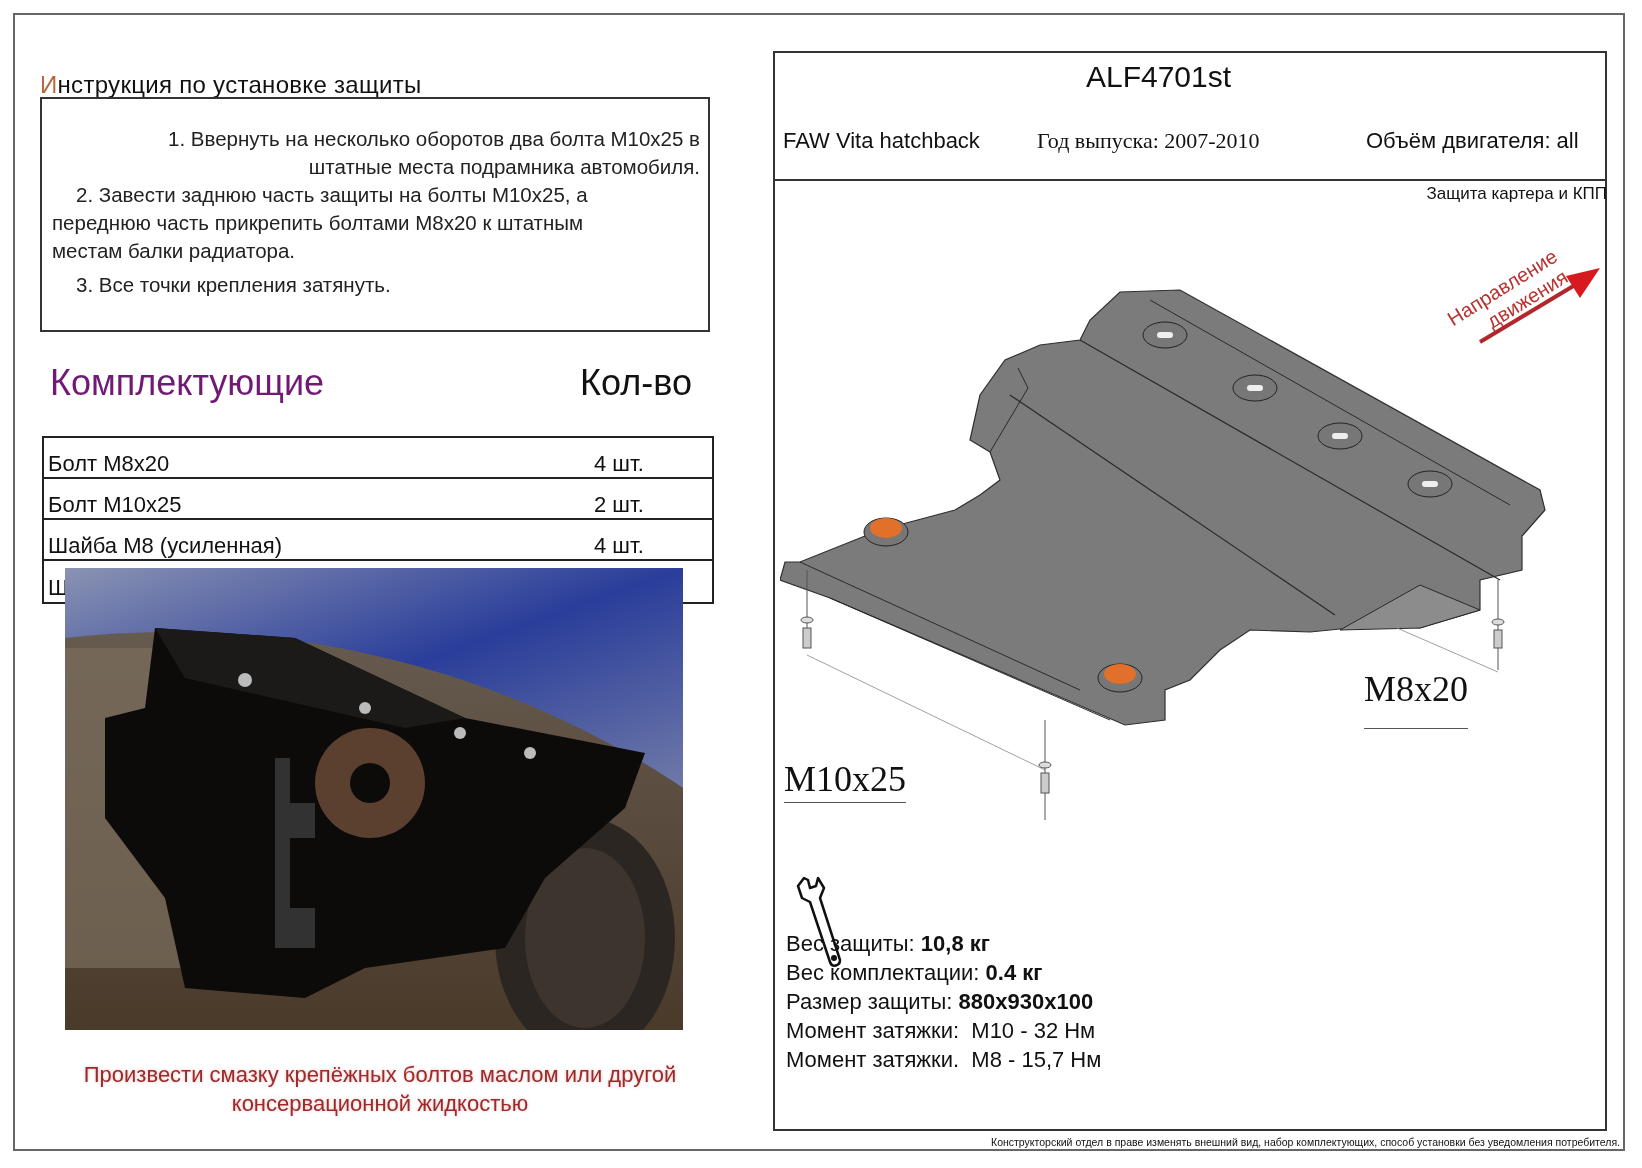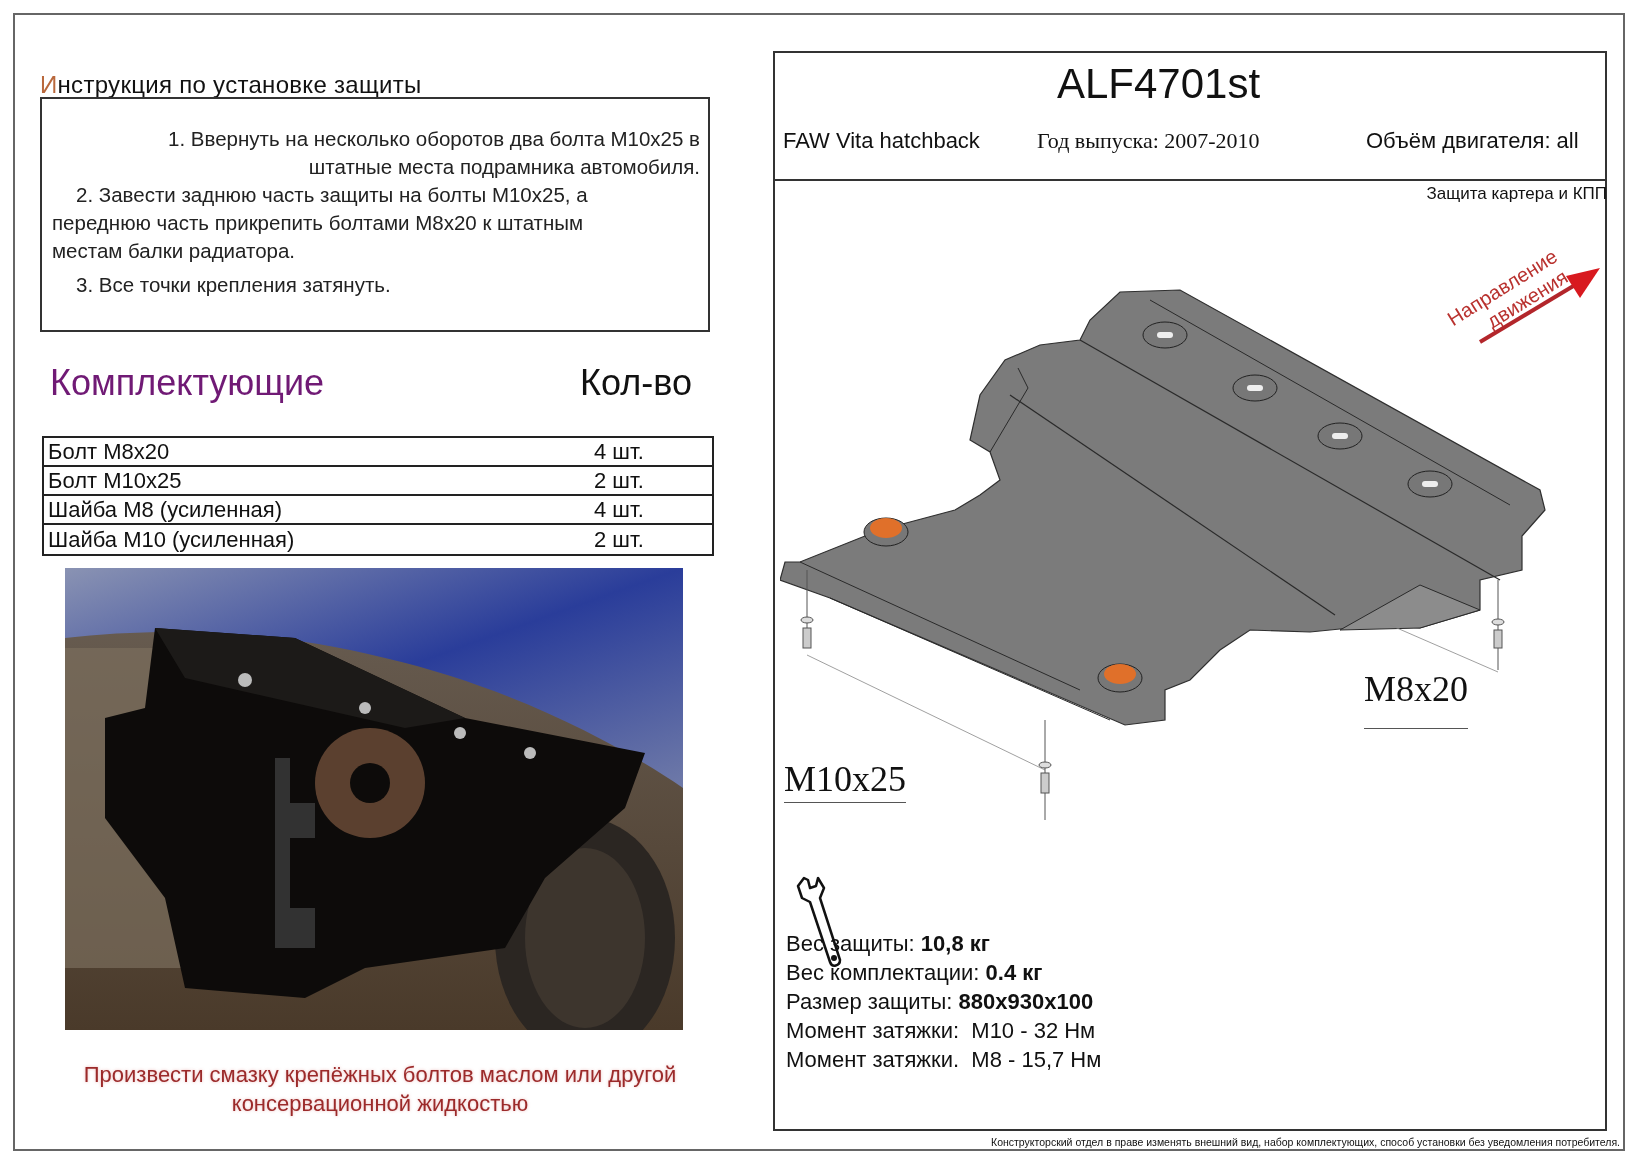--- a/index.html
+++ b/index.html
@@ -7,29 +7,29 @@
   .abs{position:absolute;}
   .outer{left:13px;top:13px;width:1612px;height:1138px;border:2px solid #666;box-sizing:border-box;}
   .title{left:40px;top:40px;font-size:24px;letter-spacing:0.3px;white-space:nowrap;color:#111;margin-top:31px;}
   .title .first{color:#b9683c;}
   .instr{left:40px;top:97px;width:670px;height:235px;border:2px solid #333;box-sizing:border-box;}
   .instr p{margin:0;font-size:20.5px;line-height:28px;color:#222;}
   .instr .step{position:absolute;left:10px;width:648px;}
   .comp-h{left:50px;top:362px;font-size:36px;color:#701a75;}
   .qty-h{left:580px;top:362px;font-size:36px;color:#111;}
   .tbl{left:42px;top:436px;width:672px;border:2px solid #222;box-sizing:border-box;border-collapse:collapse;}
-  .tbl .row{display:flex;height:29px;border-bottom:2px solid #222;box-sizing:border-box;align-items:center;font-size:22px;}
+  .tbl .row{display:flex;height:29px;border-bottom:2px solid #222;box-sizing:border-box;align-items:center;font-size:22px;margin-top:12px;}
   .tbl .row:last-child{border-bottom:none;}
   .tbl .name{width:546px;padding-left:4px;}
   .tbl .qty{flex:1;}
   .photo{left:65px;top:568px;width:618px;height:462px;overflow:hidden;background:#5a4a36;}
   .note{left:40px;top:1060px;width:680px;text-align:center;font-size:22px;line-height:29px;color:#9b2a2a;text-shadow:0 0 3px rgba(220,120,120,0.5);}
   .panel{left:773px;top:51px;width:834px;height:1080px;border:2px solid #333;box-sizing:border-box;}
   .hdr-line{left:773px;top:179px;width:834px;height:0;border-top:2px solid #333;}
-  .code{left:773px;top:60px;width:771px;text-align:center;font-size:42px;color:#111;}
+  .code{left:773px;top:60px;width:771px;text-align:center;font-size:30px;color:#111;}
   .spec-row{top:128px;font-size:22px;white-space:nowrap;color:#111;}
   .sub{left:773px;top:184px;width:834px;text-align:right;font-size:17px;color:#111;}
   .dir{left:1430px;top:210px;width:190px;height:150px;}
   .draw{left:780px;top:280px;width:820px;height:600px;}
   .lbl{font-family:"Liberation Serif",serif;font-size:36px;color:#111;white-space:nowrap;}
   .lbl-m10{left:784px;top:758px;border-bottom:1px solid #555;padding-bottom:2px;}
   .lbl-m8{left:1364px;top:668px;border-bottom:1px solid #555;padding-bottom:18px;}
   .wrench{left:790px;top:872px;width:60px;height:100px;}
   .specs{left:786px;top:929px;font-size:22px;line-height:29px;color:#111;}
   .specs b{font-weight:bold;}

